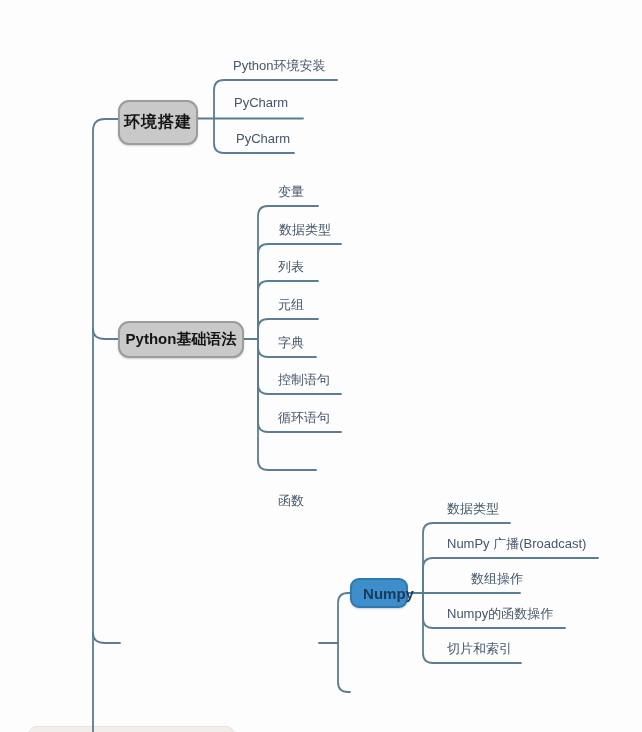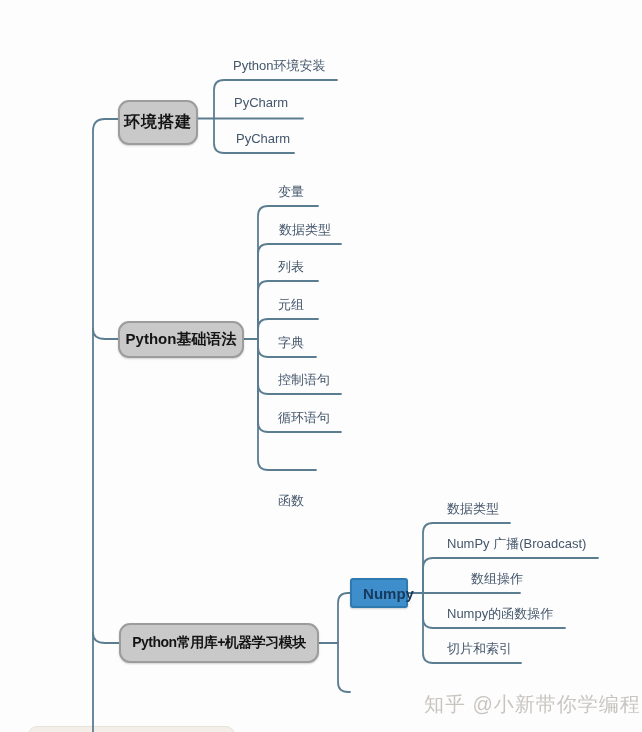--- a/index.html
+++ b/index.html
@@ -20,21 +20,21 @@
     z-index:0;
   }
   svg.connectors{position:absolute; left:0; top:0; z-index:1;}
   .layer{position:absolute; left:0; top:0; width:100%; height:100%; z-index:2;}
   .topic{
     position:absolute; display:flex; align-items:center; justify-content:center;
     font-weight:bold; border-radius:11px; box-sizing:border-box;
     white-space:nowrap; cursor:default; box-shadow:0 1px 2px rgba(0,0,0,.18);
   }
   .topic.gray{background:var(--gray-fill); border:2px solid var(--gray-border); color:var(--gray-text);}
-  .topic.blue{background:var(--blue-fill); border:2px solid var(--blue-border); color:var(--blue-text); border-radius:3px;padding-left:19px;}
+  .topic.blue{background:var(--blue-fill); border:2px solid var(--blue-border); color:var(--blue-text); border-radius:9px;padding-left:19px;}
   .subtopic{
     position:absolute; font-size:13px; line-height:16px;
     color:var(--label-text); white-space:nowrap;text-align:right;
   }
   .watermark{
     position:absolute; left:424px; top:692px; font-size:20px; line-height:24px;
     color:var(--wm); letter-spacing:1px; white-space:nowrap; z-index:3;
   }
 </style>
 </head>
@@ -63,33 +63,31 @@
       <path d="M 338 643 L 338 682 Q 338 692 348 692 L 350 692" fill="none" stroke="#5b7d91" stroke-width="1.8" stroke-linecap="round"></path>
       <path d="M 408 593 L 520 593" fill="none" stroke="#5b7d91" stroke-width="1.8" stroke-linecap="round"></path>
       <path d="M 423 593 L 423 533 Q 423 523 433 523 L 510 523" fill="none" stroke="#5b7d91" stroke-width="1.8" stroke-linecap="round"></path>
       <path d="M 423 593 L 423 568 Q 423 558 433 558 L 598 558" fill="none" stroke="#5b7d91" stroke-width="1.8" stroke-linecap="round"></path>
       <path d="M 423 593 L 423 618 Q 423 628 433 628 L 565 628" fill="none" stroke="#5b7d91" stroke-width="1.8" stroke-linecap="round"></path>
       <path d="M 423 593 L 423 653 Q 423 663 433 663 L 521 663" fill="none" stroke="#5b7d91" stroke-width="1.8" stroke-linecap="round"></path>
     </svg>
   <div class="layer" id="nodes">
       <div class="topic gray" style="left: 118px; top: 100px; width: 80px; height: 45px; font-size: 16px; letter-spacing: 1px;">环境搭建</div>
       <div class="topic gray" style="left: 118px; top: 321px; width: 126px; height: 37px; font-size: 15px; letter-spacing: 0px;">Python基础语法</div>
-      <div class="topic gray" style="left: 119px; top: 623px; width: 200px; height: 40px; font-size: 14px; letter-spacing: -0.5px;">Python常用库+机器学习模块</div>
       <div class="topic blue" style="left: 350px; top: 578px; width: 58px; height: 30px; font-size: 15px; letter-spacing: 0px;">Numpy</div>
       <div class="subtopic" style="left: 233px; top: 58px;">Python环境安装</div>
       <div class="subtopic" style="left: 234px; top: 95px;">PyCharm</div>
       <div class="subtopic" style="left: 236px; top: 131px;">PyCharm</div>
       <div class="subtopic" style="left: 278px; top: 184px;">变量</div>
       <div class="subtopic" style="left: 279px; top: 222px;">数据类型</div>
       <div class="subtopic" style="left: 278px; top: 259px;">列表</div>
       <div class="subtopic" style="left: 278px; top: 297px;">元组</div>
       <div class="subtopic" style="left: 278px; top: 335px;">字典</div>
       <div class="subtopic" style="left: 278px; top: 372px;">控制语句</div>
       <div class="subtopic" style="left: 278px; top: 410px;">循环语句</div>
       <div class="subtopic" style="left: 278px; top: 460px; margin-top: 33px;">函数</div>
       <div class="subtopic" style="left: 447px; top: 501px;">数据类型</div>
       <div class="subtopic" style="left: 447px; top: 536px;">NumPy 广播(Broadcast)</div>
       <div class="subtopic" style="left: 447px; top: 571px; margin-left: 24px;">数组操作</div>
       <div class="subtopic" style="left: 447px; top: 606px;">Numpy的函数操作</div>
       <div class="subtopic" style="left: 447px; top: 641px;">切片和索引</div>
     </div>
-  <div class="watermark">知乎 @小新带你学编程</div>
 </div>
 
 </body></html>

